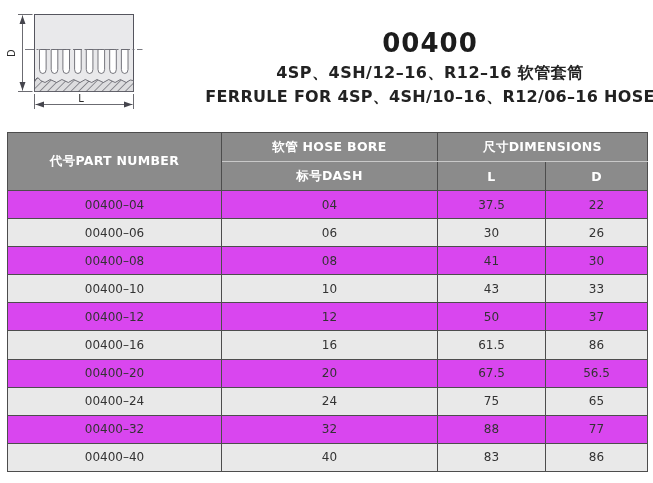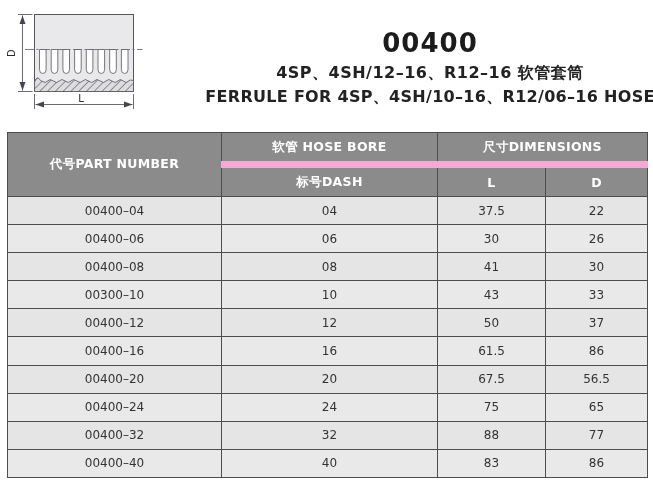--- a/index.html
+++ b/index.html
@@ -35,23 +35,23 @@
   }
   .dim-table th,.dim-table td{
     border:1px solid #4d4d4d;text-align:center;vertical-align:middle;padding:0;
     overflow:hidden;white-space:nowrap;
   }
   .dim-table thead th{
     background:#8b8b8b;color:#ffffff;font-size:12.5px;font-weight:bold;
     height:28px;letter-spacing:0.3px;text-align:center;
   }
   .dim-table thead .hdr-top{border-bottom:1px solid #c9c9c9;}
-  .dim-table thead .hdr-sub{border-top:7px solid #f9a8d4;}
+  .dim-table thead .hdr-sub{border-top:1px solid #f9a8d4;}
   .dim-table tbody td{
-    background:#e5e5e5;color:#333333;font-size:12px;height:27.1px;
+    background:#d946ef;color:#333333;font-size:12px;height:27.1px;
   }
   .dim-table tbody tr:nth-child(even) td{background:#e9e9e9;}
 </style>
 </head>
 <body>
 
 <div class="page">
 
   <div class="drawing">
     <svg width="160" height="118" viewBox="0 0 160 118">
@@ -132,21 +132,21 @@
         <td>30</td>
         <td>26</td>
       </tr>
       <tr>
         <td>00400–08</td>
         <td>08</td>
         <td>41</td>
         <td>30</td>
       </tr>
       <tr>
-        <td>00300–10</td>
+        <td>00400–10</td>
         <td>10</td>
         <td>43</td>
         <td>33</td>
       </tr>
       <tr>
         <td>00400–12</td>
         <td>12</td>
         <td>50</td>
         <td>37</td>
       </tr>

